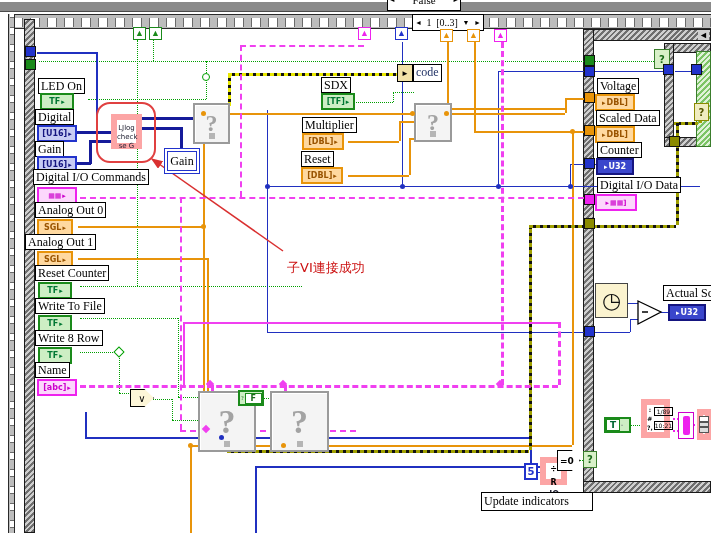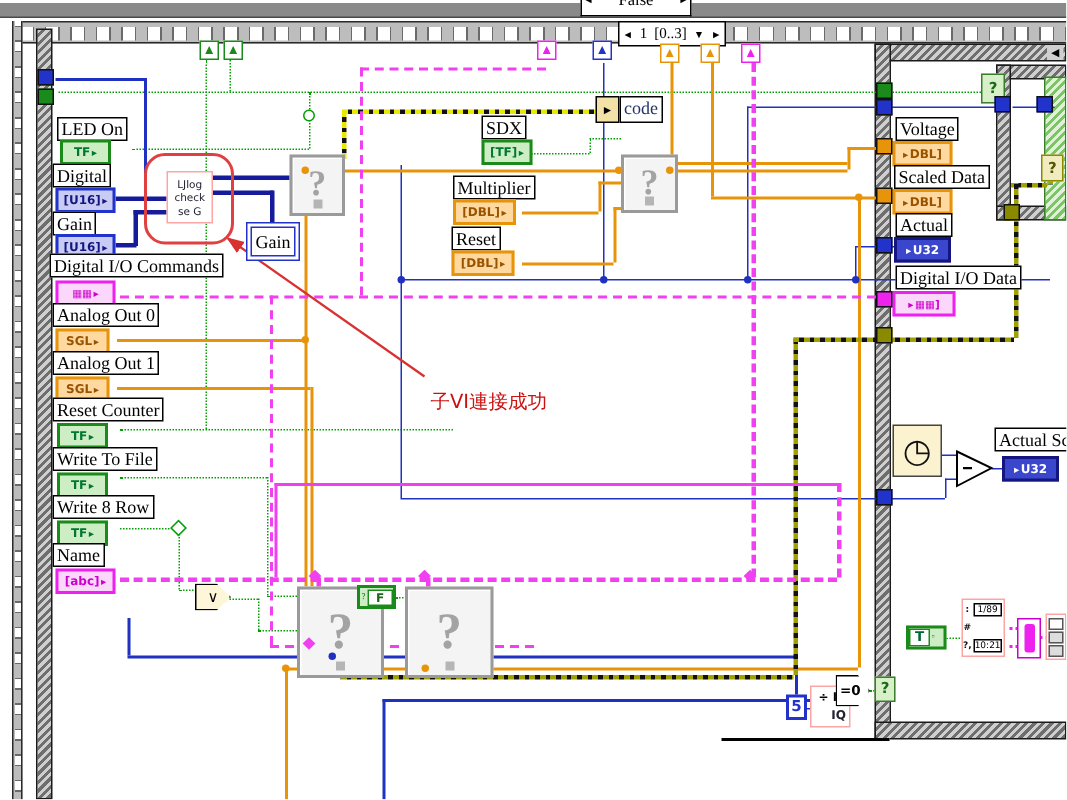--- a/index.html
+++ b/index.html
@@ -28,21 +28,21 @@
   .tarr{font-size:7px;margin-left:1px;}
   .tarrL{font-size:7px;margin-right:1px;}
   
   .qbox{position:absolute;background:#f4f4f4;border:2px solid #9a9a9a;box-shadow:inset 1px 1px 0 #fff;
         display:flex;align-items:center;justify-content:center;color:#a3a3a3;font-weight:bold;}
   .qbox .pin{position:absolute;bottom:3px;left:50%;margin-left:-3px;width:6px;height:6px;background:#b5b5b5;}
   .tunq{position:absolute;border:1px solid #3a7d2c;background:#d8f0c8;color:#1a6a1a;
         font:bold 10px "DejaVu Sans",sans-serif;display:flex;align-items:center;justify-content:center;}
   .tunqy{position:absolute;border:1px solid #8a8a00;background:#f0ecc0;color:#555500;
         font:bold 10px "DejaVu Sans",sans-serif;display:flex;align-items:center;justify-content:center;}
-  .fnbox{position:absolute;background:#fff;border:1px solid #fca5a5;box-sizing:border-box;}
+  .fnbox{position:absolute;background:#fff;border:6px solid #fca5a5;box-sizing:border-box;}
   .seq-local{position:absolute;width:13px;height:13px;background:#fff;box-sizing:border-box;
              display:flex;align-items:center;justify-content:center;font-size:9px;line-height:9px;}
   .redtxt{position:absolute;color:#cc1111;white-space:nowrap;}
 </style>
 </head>
 <body>
 
 <div id="stage">
 
   <div class="abs" style="left:0;top:2px;width:711px;height:9px;background:#8a8a8a;border-bottom:1px solid #4a4a4a;"></div>
@@ -214,21 +214,21 @@
     <span>▦▦</span>
       <span class="tarr">▸</span>
     </div>
 
   <div class="lbl" style="left:35px;top:202px;">Analog Out 0</div>
   <div class="term t-org" style="left:37px;top:219px;width:32px;">
     <span>SGL</span>
       <span class="tarr">▸</span>
     </div>
 
-  <div class="lbl" style="left:35px;top:234px;">Analog Out 1</div>
+  <div class="lbl" style="left:25px;top:234px;">Analog Out 1</div>
   <div class="term t-org" style="left:37px;top:251px;width:32px;">
     <span>SGL</span>
       <span class="tarr">▸</span>
     </div>
 
   <div class="lbl" style="left:35px;top:265px;">Reset Counter</div>
   <div class="term t-grn" style="left:38px;top:282px;width:30px;">
     <span>TF</span>
       <span class="tarr">▸</span>
     </div>
@@ -319,21 +319,21 @@
     <span class="tarrL">▸</span>
       <span>DBL]</span>
     </div>
 
   <div class="lbl" style="left:596px;top:110px;">Scaled Data</div>
   <div class="term t-org" style="left:595px;top:126px;width:36px;">
     <span class="tarrL">▸</span>
       <span>DBL]</span>
     </div>
 
-  <div class="lbl" style="left:597px;top:142px;">Actual</div>
+  <div class="lbl" style="left:597px;top:142px;">Counter</div>
   <div class="term t-blufill" style="left:596px;top:158px;width:34px;">
     <span class="tarrL">▸</span>
       <span>U32</span>
     </div>
 
   <div class="lbl" style="left:597px;top:177px;">Digital I/O Data</div>
   <div class="term t-pnk" style="left:595px;top:194px;width:38px;font-size:7px;">
     <span class="tarrL">▸</span>
       <span>▦▦]</span>
     </div>
@@ -380,20 +380,21 @@
     </div>
   <div class="fnbox" style="left:540px;top:457px;width:27px;height:28px;font:bold 8px 'DejaVu Sans',sans-serif;">
     <div style="text-align:center;line-height:13px;">÷ R</div>
     <div style="text-align:right;line-height:11px;padding-right:2px;color:#223;">IQ</div>
   </div>
   <div class="abs" style="left:557px;top:450px;width:23px;height:21px;background:#fff;border:1px solid #000;clip-path:polygon(0 0,65% 0,100% 50%,65% 100%,0 100%);display:flex;align-items:center;font:bold 9px 'DejaVu Sans',sans-serif;padding-left:2px;box-sizing:border-box;">
     <span>=0</span>
     </div>
 
   <div class="abs" style="left:481px;top:492px;width:106px;background:#fff;border:1px solid #000;font-size:12px;line-height:17px;padding:0 2px;">
+    <div>Update indicators</div>
   </div>
 
   <div class="tunq" style="left:654px;top:49px;width:14px;height:18px;">
       <span>?</span>
     </div>
   <div class="tunqy" style="left:694px;top:103px;width:13px;height:16px;">
       <span>?</span>
     </div>
   <div class="tunq" style="left:583px;top:451px;width:12px;height:15px;">
       <span>?</span>

